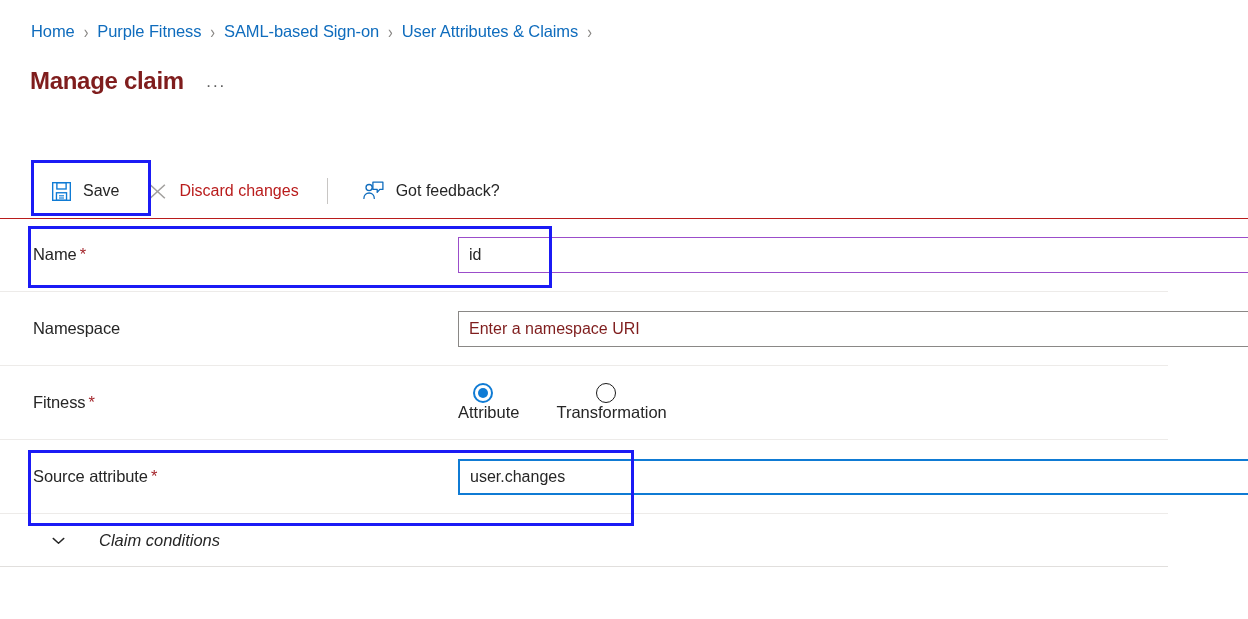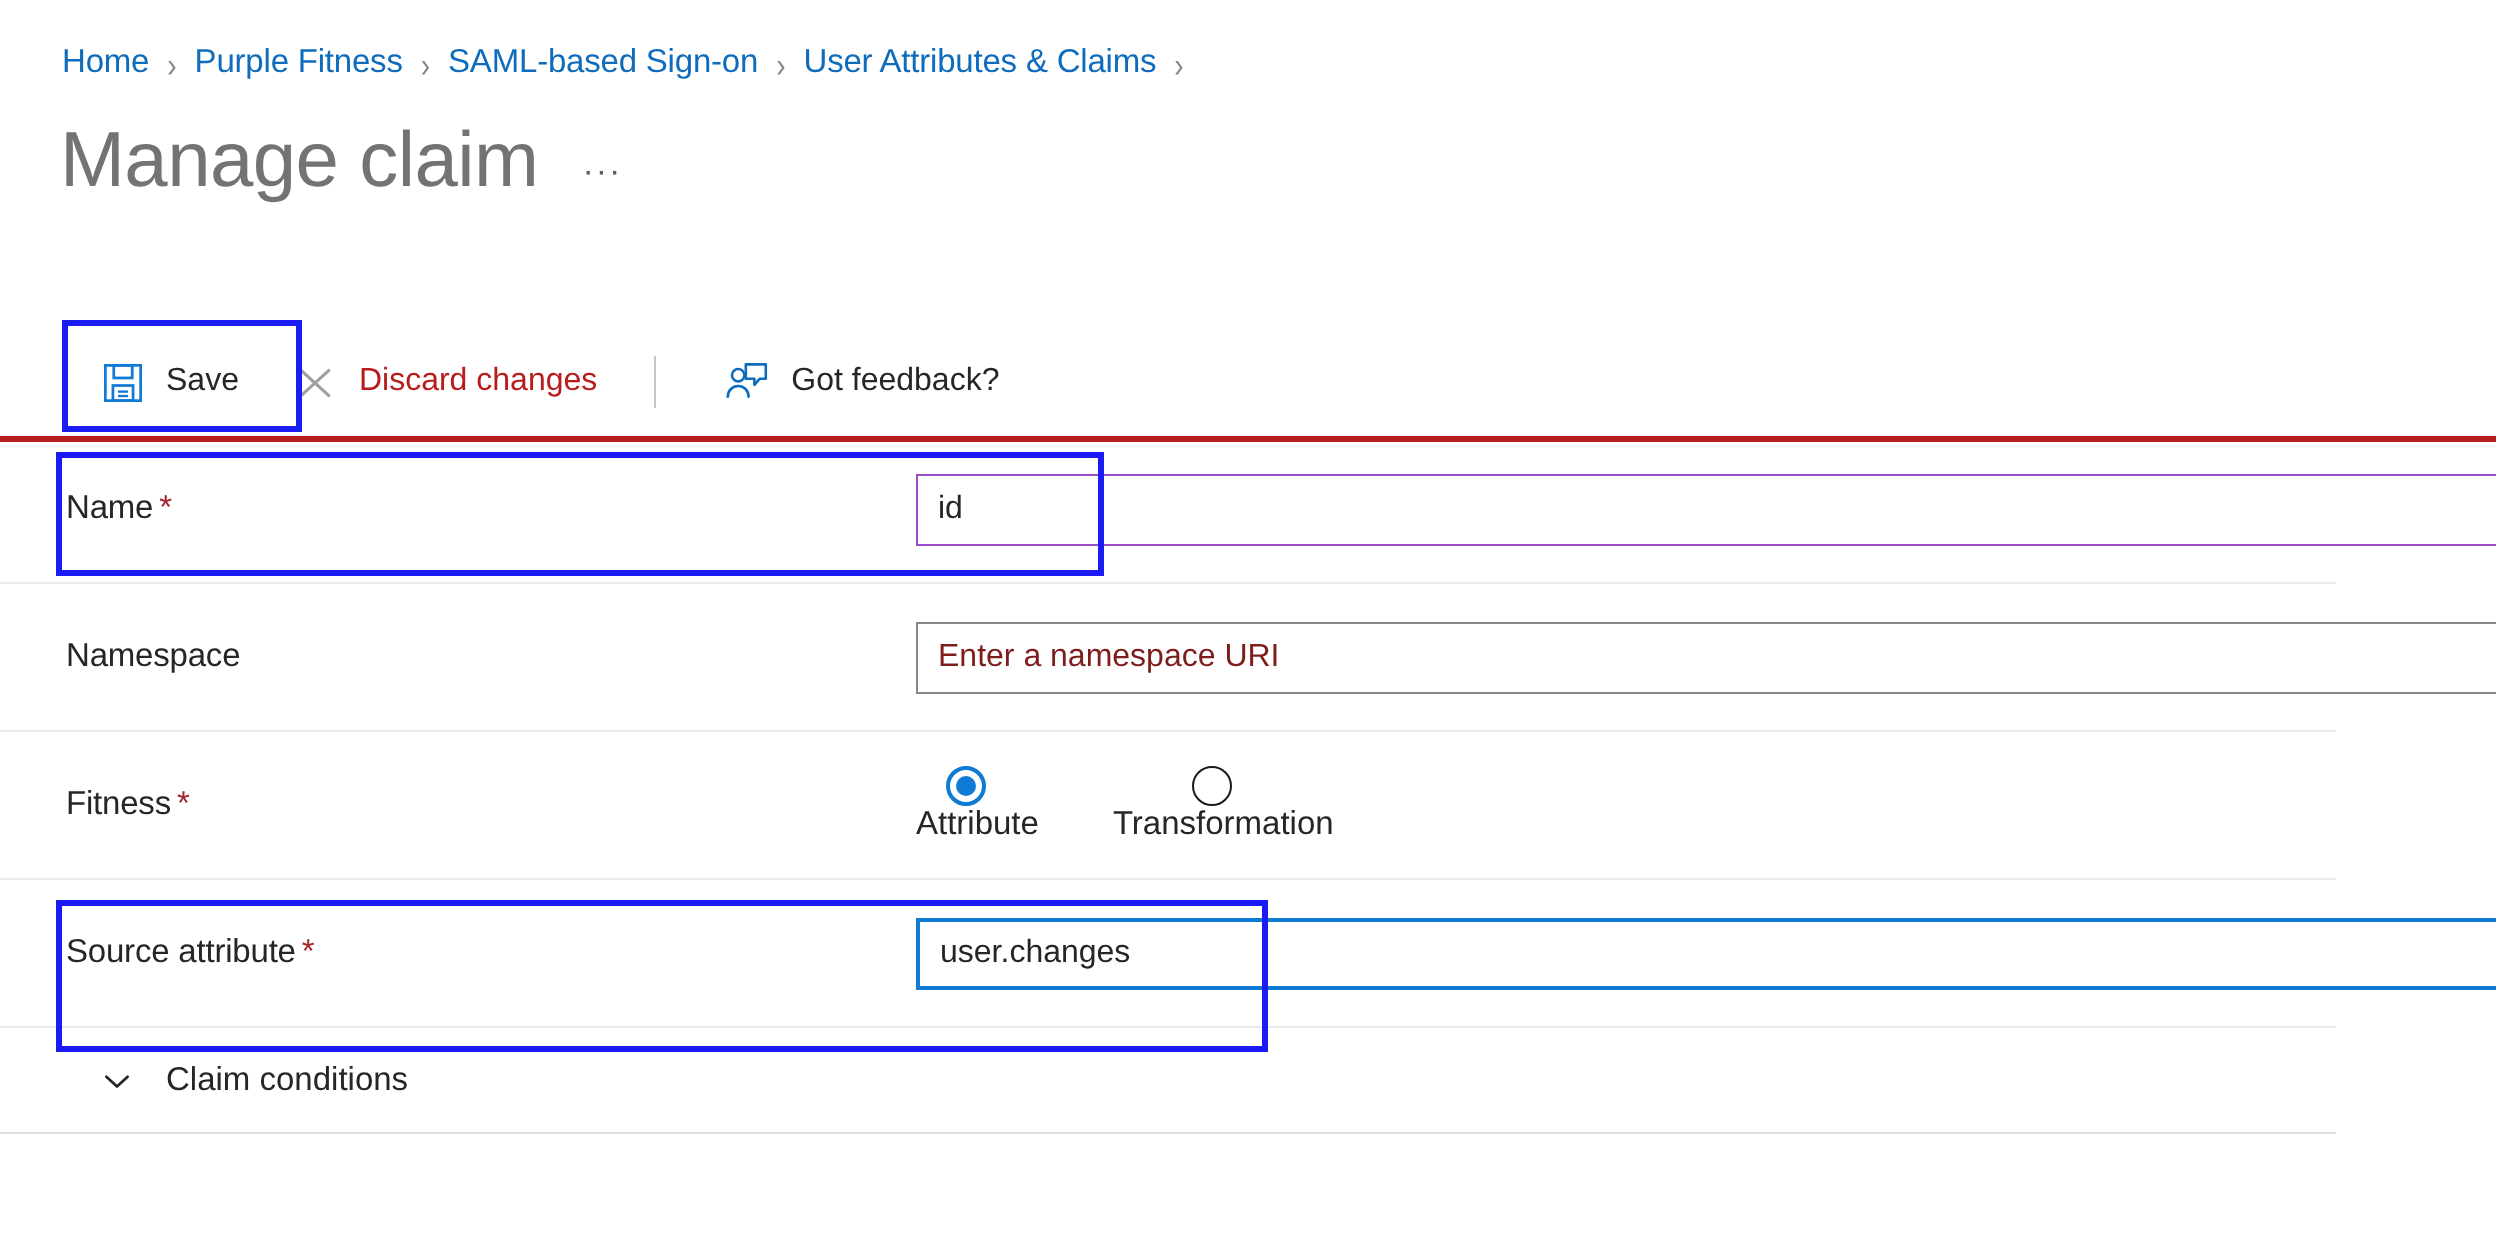--- a/index.html
+++ b/index.html
@@ -48,23 +48,23 @@
 
   
   .title-row {
     position: absolute;
     left: 30px;
     top: 62px;
     display: flex;
     align-items: center;
   }
   .page-title {
-    font-size: 39px;
-    font-weight: normal;
-    color: #737373;
+    font-size: 24px;
+    font-weight: bold;
+    color: #7f1d1d;
     letter-spacing: -0.3px;
     line-height: 38px;
   }
   .more-dots {
     margin-left: 22px;
     color: #5f5f5f;
     font-size: 17px;
     letter-spacing: 1px;
     cursor: pointer;
     padding-top: 10px;
@@ -72,21 +72,21 @@
 
   
   .cmdbar {
     position: absolute;
     left: 0;
     top: 164px;
     width: 1248px;
     height: 54px;
     display: flex;
     align-items: center;
-    border-bottom: 3px solid #b91c1c;
+    border-bottom: 1px solid #b91c1c;
   }
   .cmd-item {
     display: flex;
     align-items: center;
     height: 36px;
     padding: 0 10px;
     margin-left: 8px;
     cursor: pointer;
     font-size: 16px;
     color: #262626;
@@ -191,21 +191,22 @@
     display: flex;
     align-items: center;
     height: 52px;
     padding-left: 50px;
     cursor: pointer;
     border-bottom: 1px solid #e1dfdd;
   }
   .acc-label {
     font-size: 16.5px;
     color: #262626;
-    margin-left: 16px;
+    margin-left: 32px;
+    font-style: italic;
   }
 
   
   .anno {
     position: absolute;
     border: 3px solid #1b1bf5;
     box-sizing: border-box;
     pointer-events: none;
     z-index: 5;
   }

